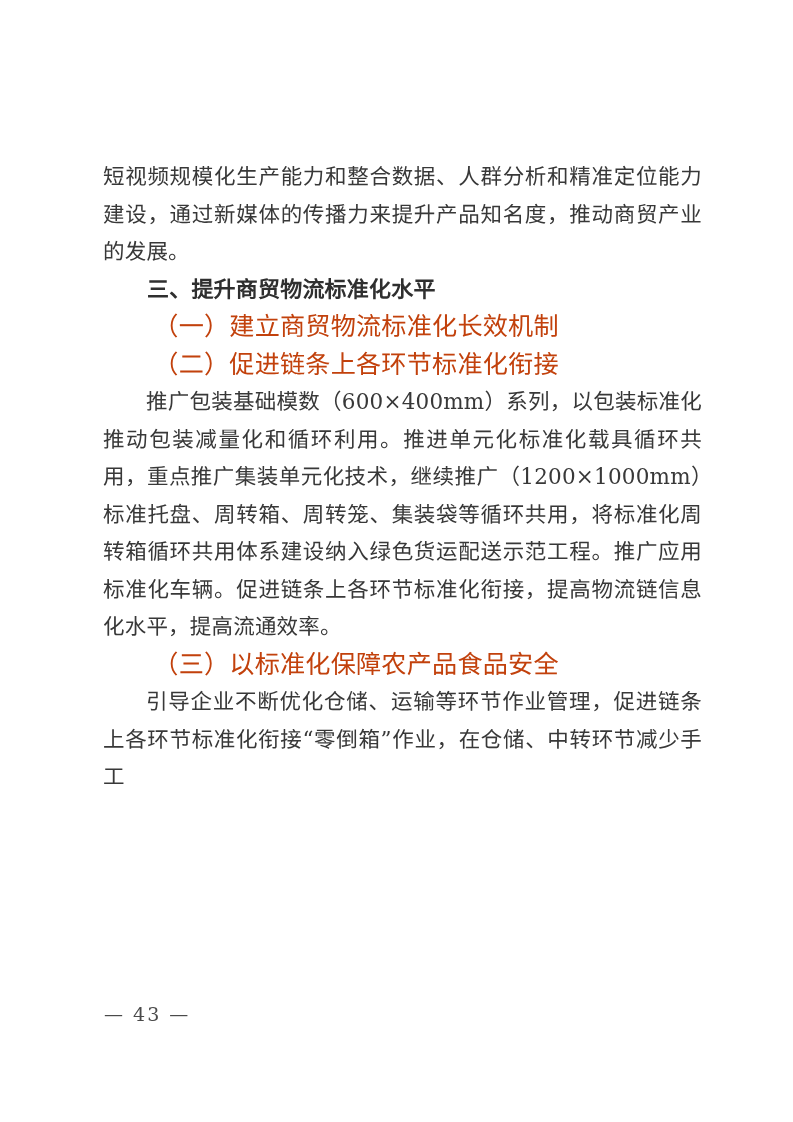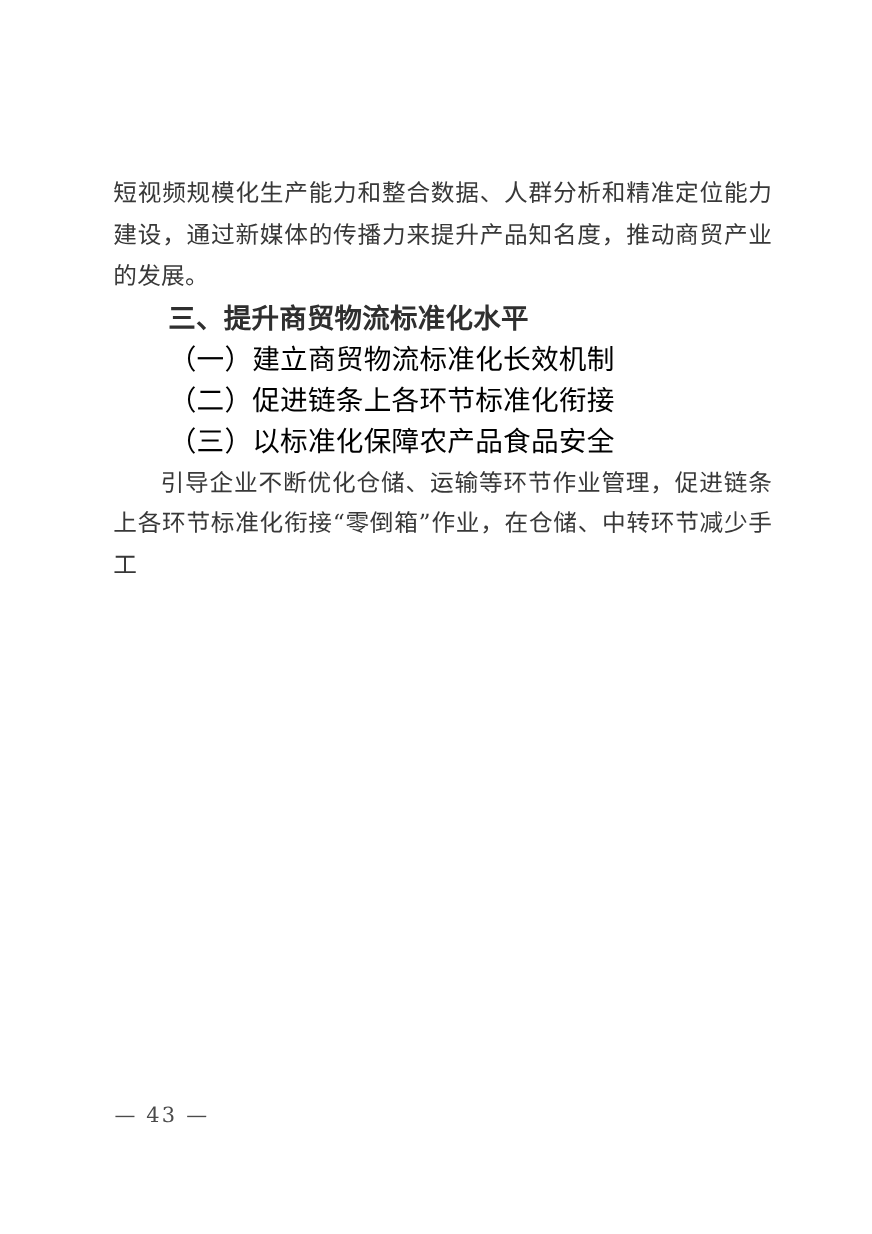--- a/index.html
+++ b/index.html
@@ -28,33 +28,33 @@
   }
   .para {
     margin: 0;
     text-indent: 2em;
   }
   .para.continued {
     text-indent: 0;
   }
   .heading1 {
     margin: 0;
-    font-size: 25px;
+    font-size: 22px;
     font-weight: 700;
     text-indent: 2em;
     line-height: 37.5px;
     color: #2f2f2f;
     font-family: "DejaVu Sans", "Liberation Sans", sans-serif;
   }
   .heading2 {
     margin: 0;
     font-weight: 400;
     text-indent: 2em;
     line-height: 37.5px;
-    color: #000000;
+    color: #c2410c;
   }
   .footer {
     position: absolute;
     left: 104px;
     top: 1000px;
     font-size: 19px;
     line-height: 28px;
     color: #4a4a4a;
     letter-spacing: 2px;
     font-family: "DejaVu Serif", "Liberation Serif", serif;
@@ -62,18 +62,19 @@
 </style>
 </head>
 <body>
 
 <div class="page">
   <div class="text-block">
     <p class="para continued">短视频规模化生产能力和整合数据、人群分析和精准定位能力建设，通过新媒体的传播力来提升产品知名度，推动商贸产业的发展。</p>
     <h2 class="heading1">三、提升商贸物流标准化水平</h2>
     <h3 class="heading2">（一）建立商贸物流标准化长效机制</h3>
     <h3 class="heading2">（二）促进链条上各环节标准化衔接</h3>
+    <p class="para">推广包装基础模数（600×400mm）系列，以包装标准化推动包装减量化和循环利用。推进单元化标准化载具循环共用，重点推广集装单元化技术，继续推广（1200×1000mm）标准托盘、周转箱、周转笼、集装袋等循环共用，将标准化周转箱循环共用体系建设纳入绿色货运配送示范工程。推广应用标准化车辆。促进链条上各环节标准化衔接，提高物流链信息化水平，提高流通效率。</p>
     <h3 class="heading2">（三）以标准化保障农产品食品安全</h3>
     <p class="para">引导企业不断优化仓储、运输等环节作业管理，促进链条上各环节标准化衔接“零倒箱”作业，在仓储、中转环节减少手工</p>
   </div>
 
   <div class="footer">— 43 —</div>
 </div>
 
 </body></html>

